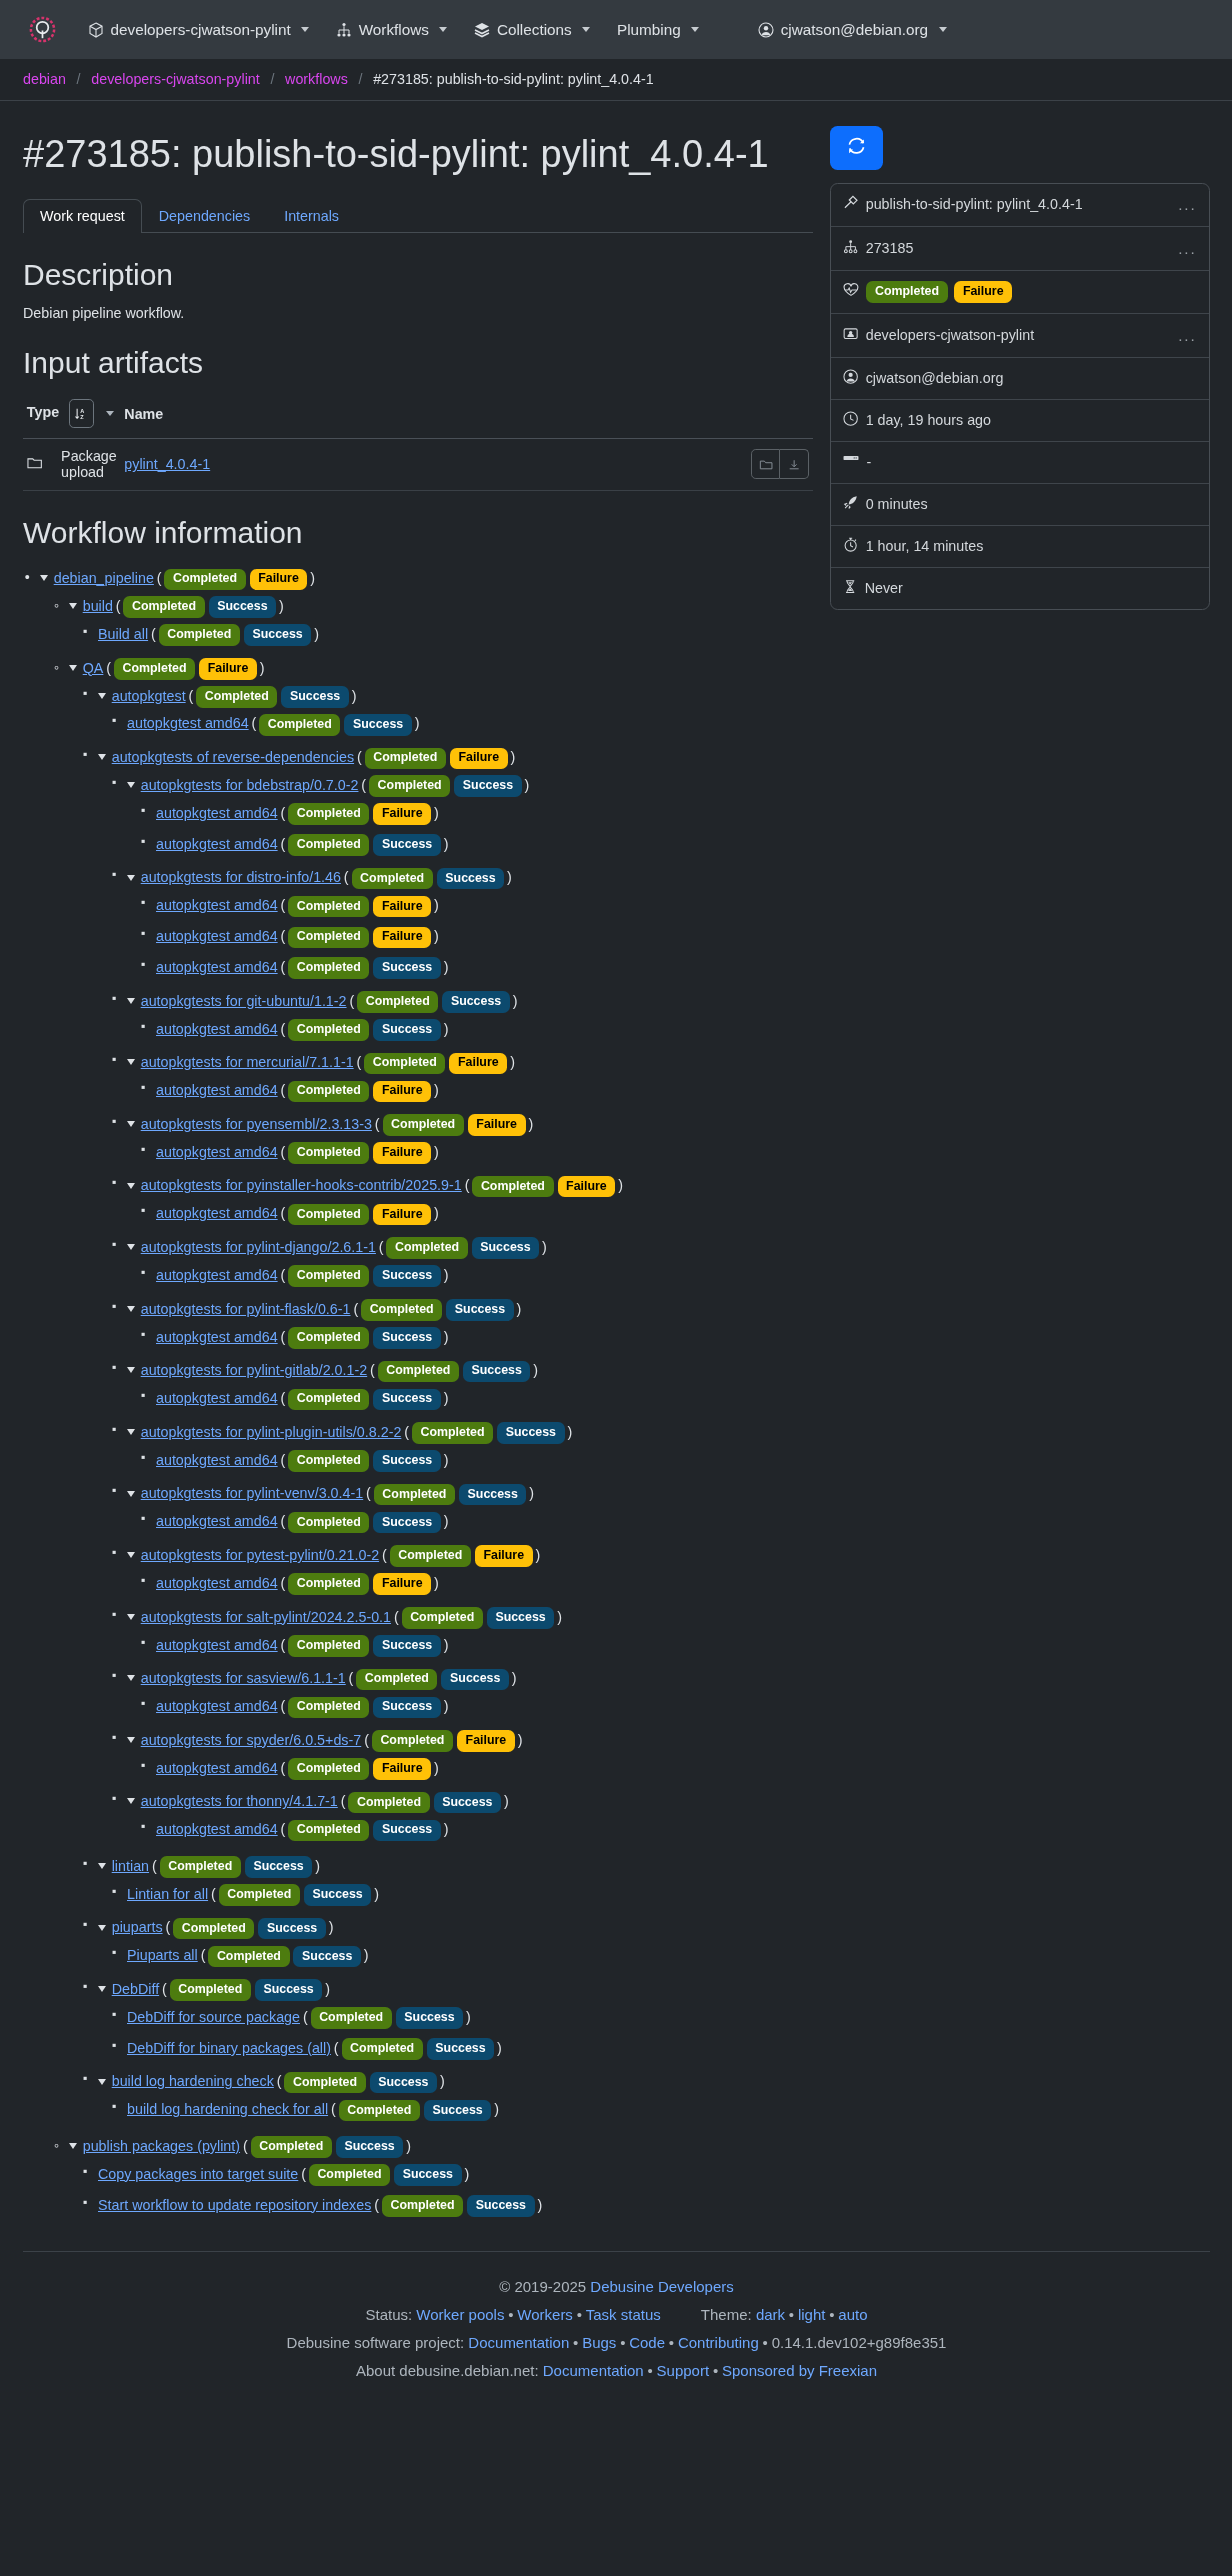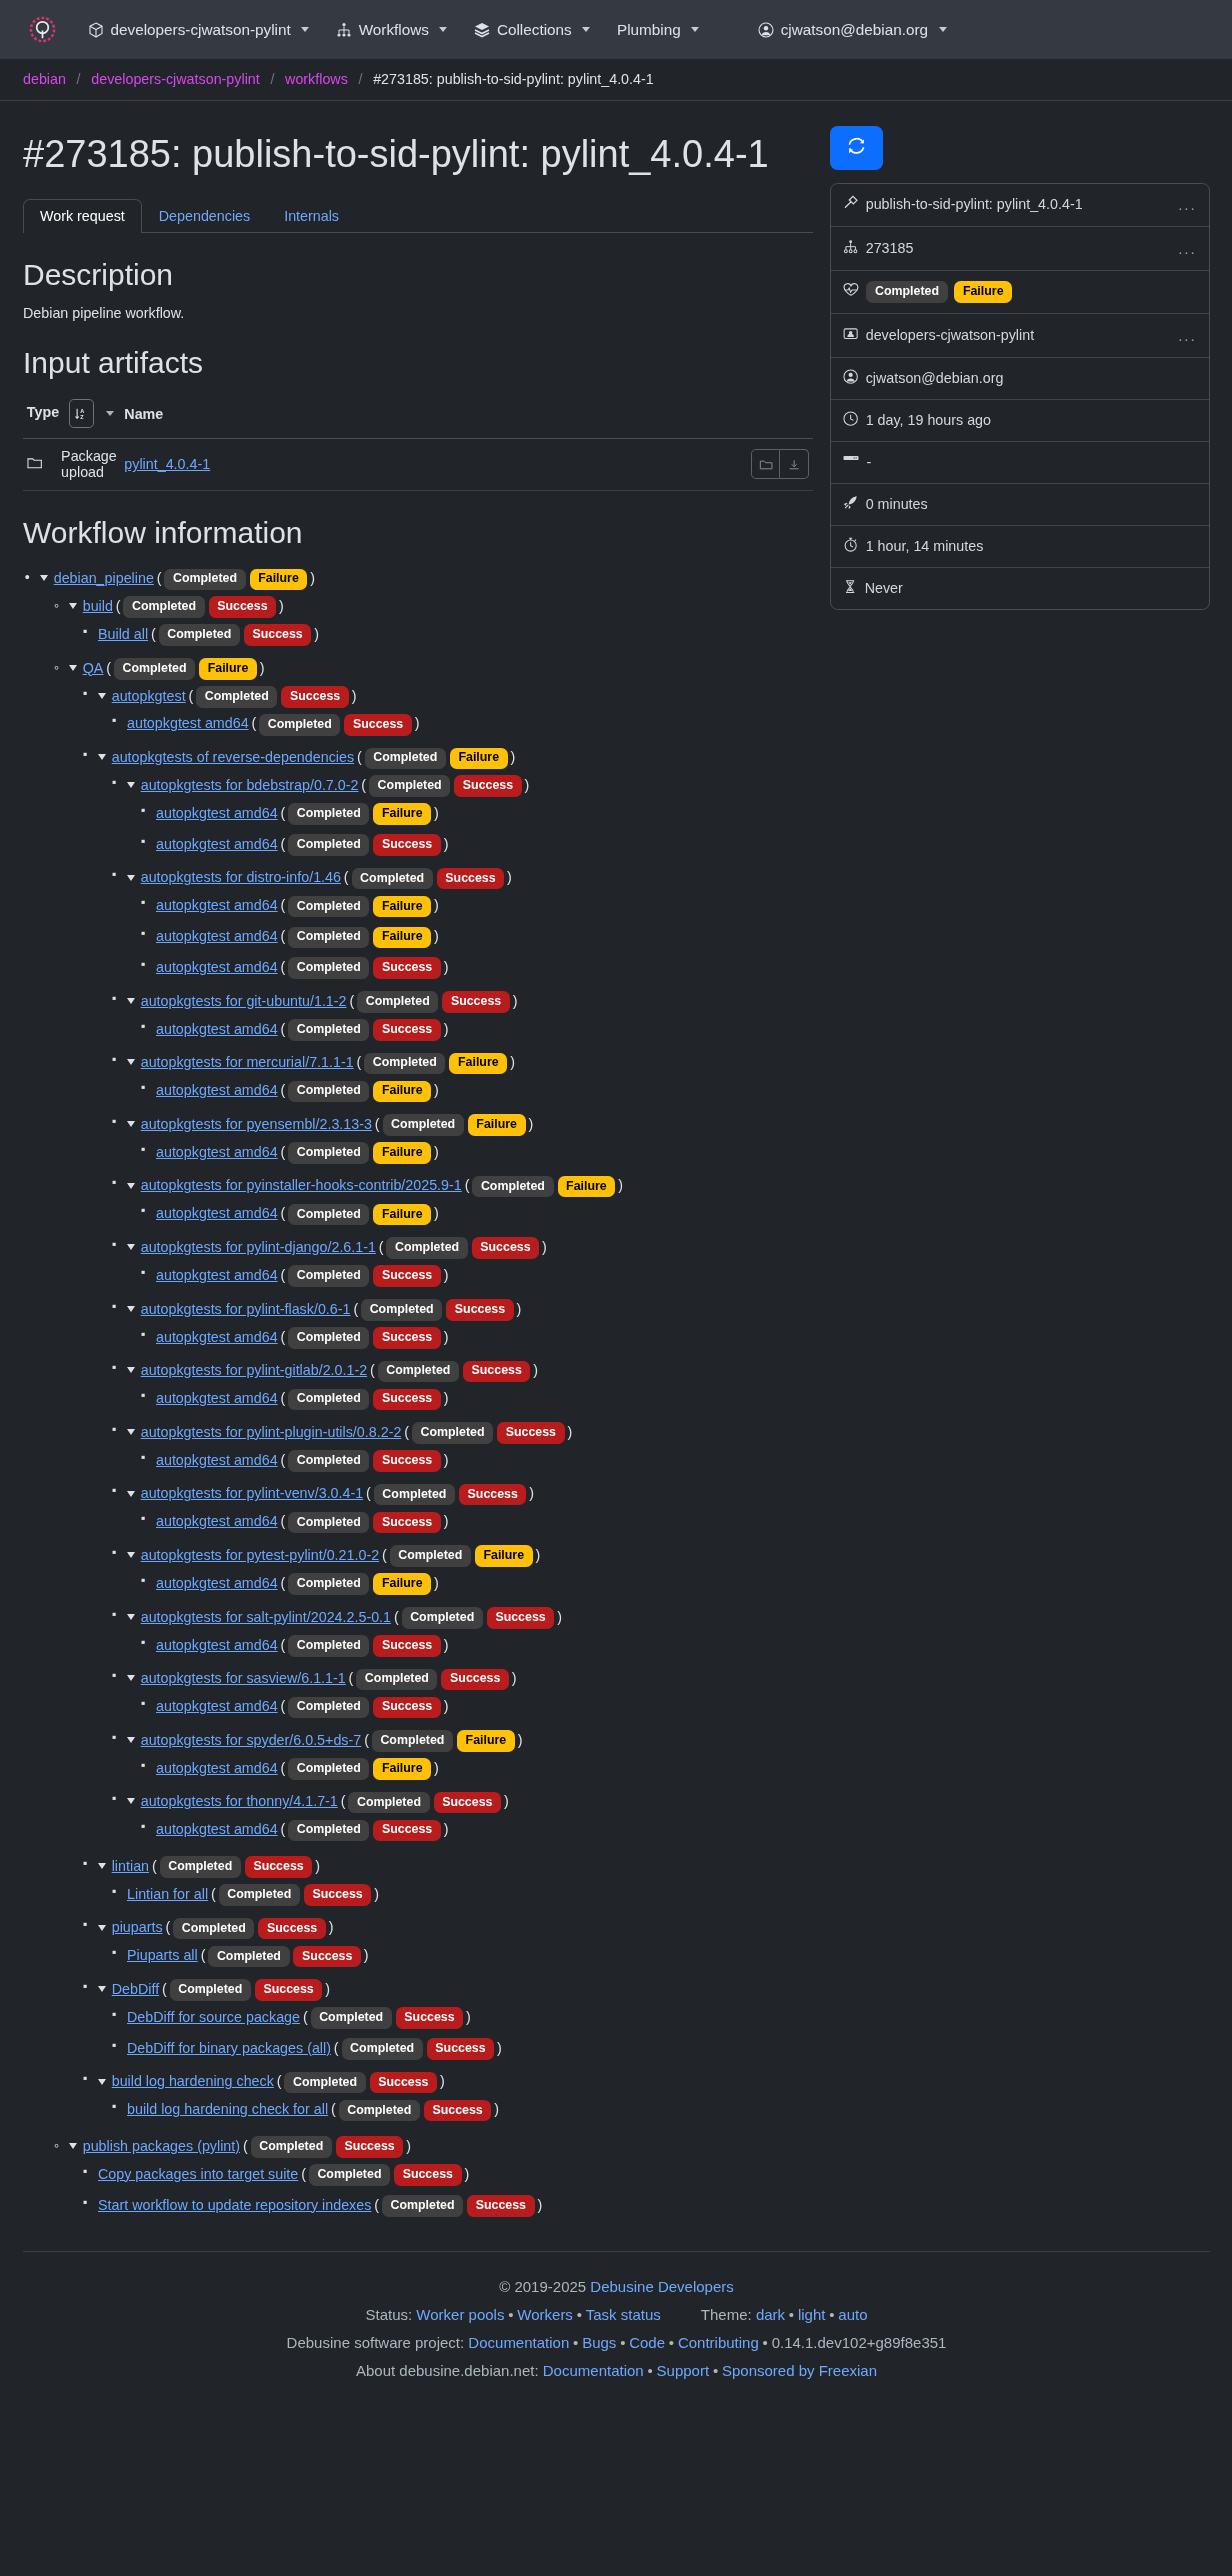--- a/index.html
+++ b/index.html
@@ -157,22 +157,22 @@
   .badge {
     display: inline-block;
     border-radius: 6.7px;
     padding: 3.8px 8.6px 4.8px 8.6px;
     font-size: 12.4px;
     font-weight: bold;
     line-height: 1.05;
     white-space: nowrap;
     vertical-align: middle;
   }
-  .b-completed { background: #404040; color: #ffffff; }
-  .b-success   { background: #b91c1c; color: #ffffff; text-align: center; }
+  .b-completed { background: #4d7c0f; color: #ffffff; }
+  .b-success   { background: #0c4a6e; color: #ffffff; text-align: center; }
   .b-failure   { background: #ffc107; color: #000000; }
 
   
   ul.tree { list-style: none; margin: 0; padding-left: 29px; }
   ul.tree.lv0 { padding-left: 17px; }
   ul.tree > li {
     position: relative;
     padding: 2.9px 0 2.9px 0;
     line-height: 1.75;
   }

